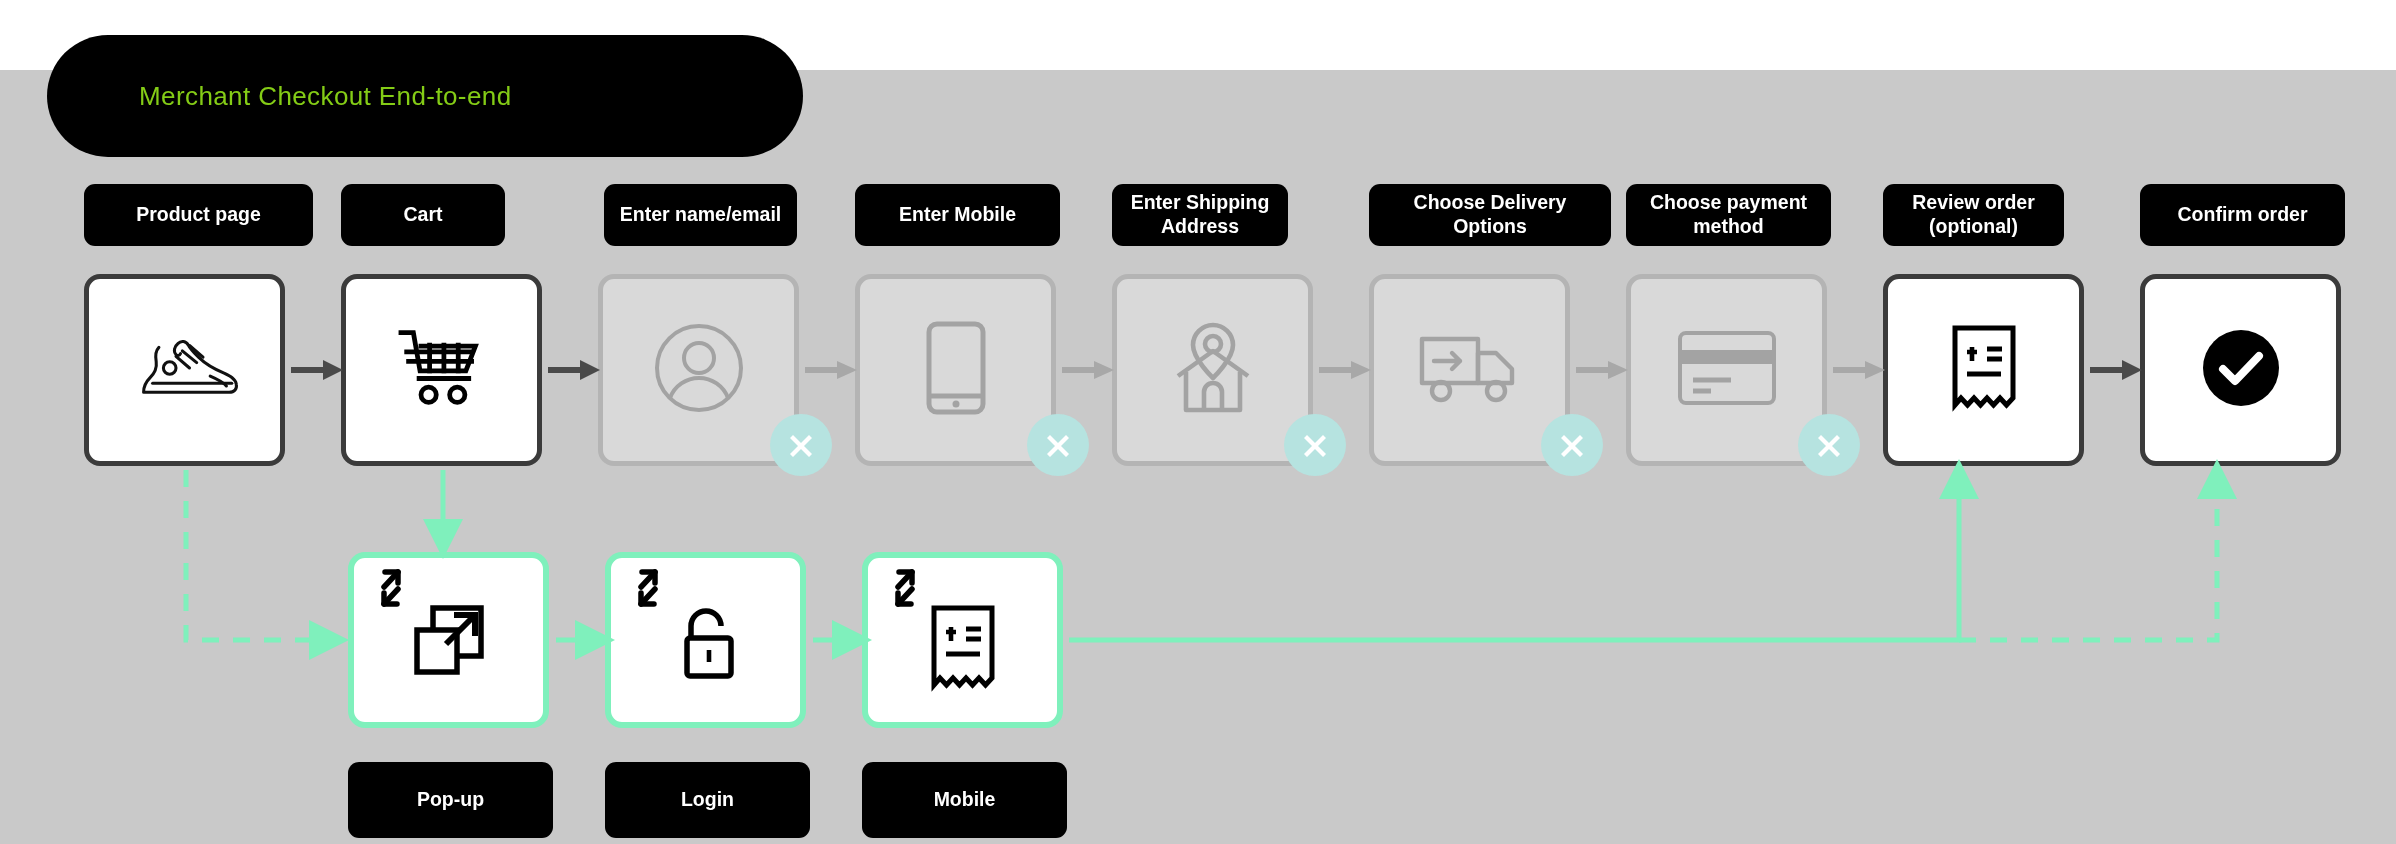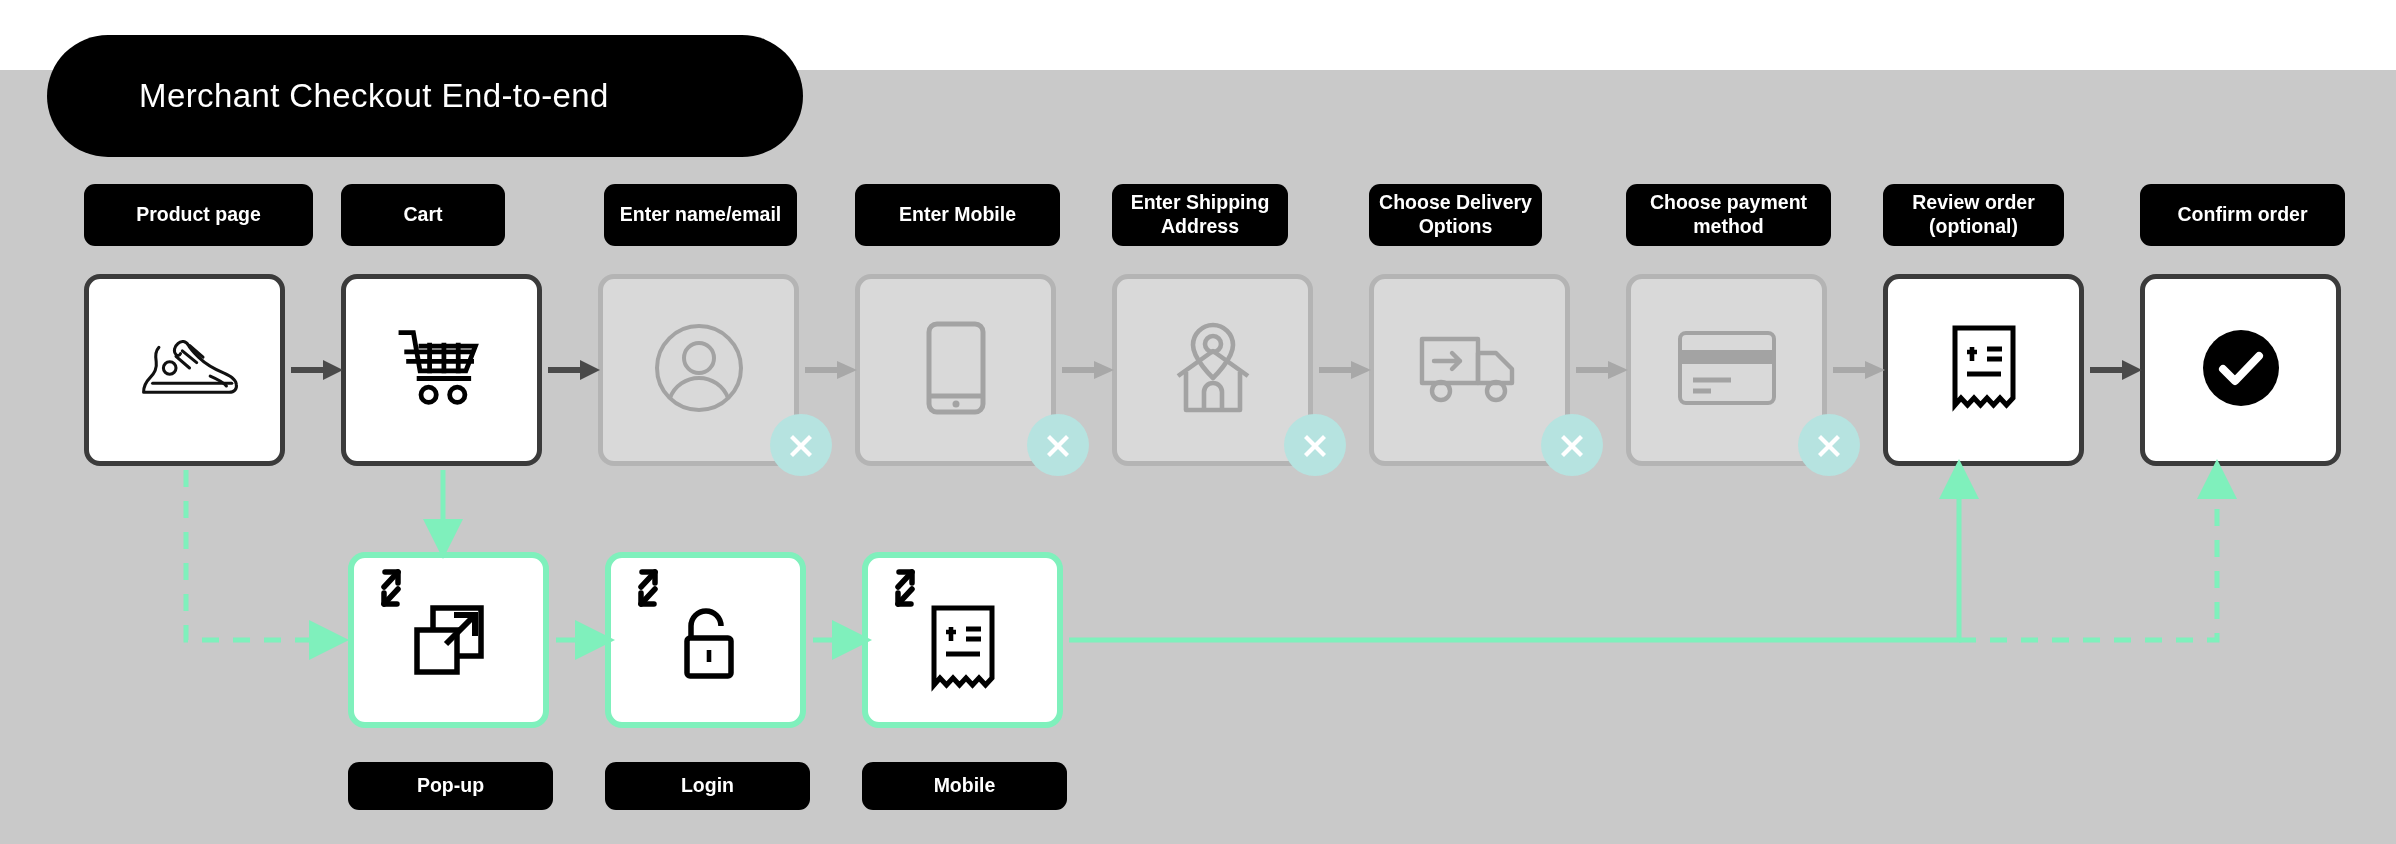--- a/index.html
+++ b/index.html
@@ -20,37 +20,37 @@
 
   
   .title-pill {
     position: absolute; left: 47px; top: 35px;
     width: 756px; height: 122px;
     background: #000000; border-radius: 62px;
     display: flex; align-items: center;
     padding-left: 92px;
   }
   .title-text {
-    color: #ffffff; font-size: 33px; font-weight: 400;
+    color: #84cc16; font-size: 26px; font-weight: 400;
     letter-spacing: .4px; white-space: nowrap;
     font-family: "Liberation Sans", sans-serif;
   }
 
   
   .chip {
     position: absolute;
     background: #000000; border-radius: 11px;
     display: flex; align-items: center; justify-content: center;
     text-align: center;
     color: #ffffff; font-size: 19.5px; font-weight: bold;
     line-height: 1.22; padding: 4px 8px;
     font-family: "Liberation Sans", sans-serif;
   }
   .chip.row-top { top: 184px; height: 62px; }
-  .chip.row-bot { top: 762px; height: 48px; }
+  .chip.row-bot { top: 762px; height: 76px; }
 
   
   .card {
     position: absolute; top: 274px;
     width: 201px; height: 192px;
     border-radius: 16px;
     display: flex; align-items: center; justify-content: center;
   }
   .card.active   { background: #ffffff; border: 5px solid #3b3b3b; }
   .card.disabled { background: #d9d9d9; border: 5px solid #b4b4b4; }
@@ -114,21 +114,21 @@
     <path d="M1069,640 L1959,640 L1959,478" stroke="#7ff0bc" stroke-width="5" fill="none" marker-end="url(#gA)"></path>
 
     <path d="M1959,640 L2217,640 L2217,478" stroke="#7ff0bc" stroke-width="5" fill="none" stroke-dasharray="17 14" marker-end="url(#gA)"></path>
   </svg>
 
   <div class="chip row-top" style="left:84px;width:229px">Product page</div>
   <div class="chip row-top" style="left:341px;width:164px">Cart</div>
   <div class="chip row-top" style="left:604px;width:193px">Enter name/email</div>
   <div class="chip row-top" style="left:855px;width:205px">Enter Mobile</div>
   <div class="chip row-top" style="left:1112px;width:176px">Enter Shipping Address</div>
-  <div class="chip row-top" style="left:1369px;width:173px">Choose Delivery Options</div>
+  <div class="chip row-top" style="left:1369px;width:242px">Choose Delivery Options</div>
   <div class="chip row-top" style="left:1626px;width:205px">Choose payment method</div>
   <div class="chip row-top" style="left:1883px;width:181px">Review order (optional)</div>
   <div class="chip row-top" style="left:2140px;width:205px">Confirm order</div>
 
   <div class="card active" style="left:84px">
     <span>
       <svg width="108" height="70" viewBox="0 0 120 76" fill="none" stroke="#111" stroke-width="3.4" stroke-linejoin="round" stroke-linecap="round">
         <path d="M31 15c-4 4-4 10-3 16 1 7-2 13-7 18-5 5-7 10-7 16h95c6 0 9-4 8-9-1-6-7-9-13-12-10-4-21-10-29-18-5-5-9-9-11-13-3-5-8-6-12-2-4 3-5 9-2 12 2 2 4 1 5-1"></path>
         <circle cx="43" cy="38" r="7"></circle>
         <path d="M24 55h88"></path>

